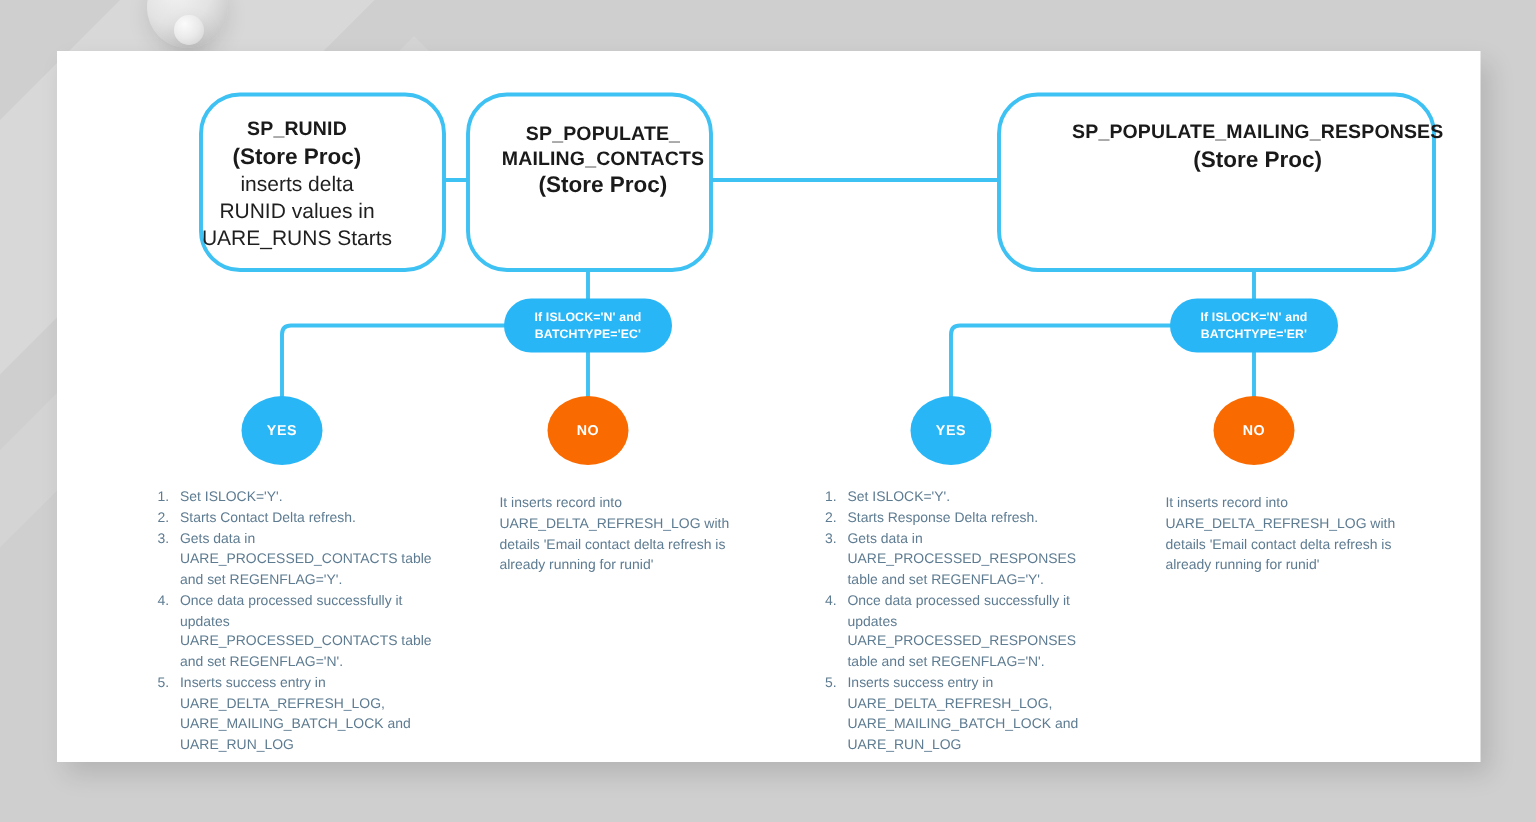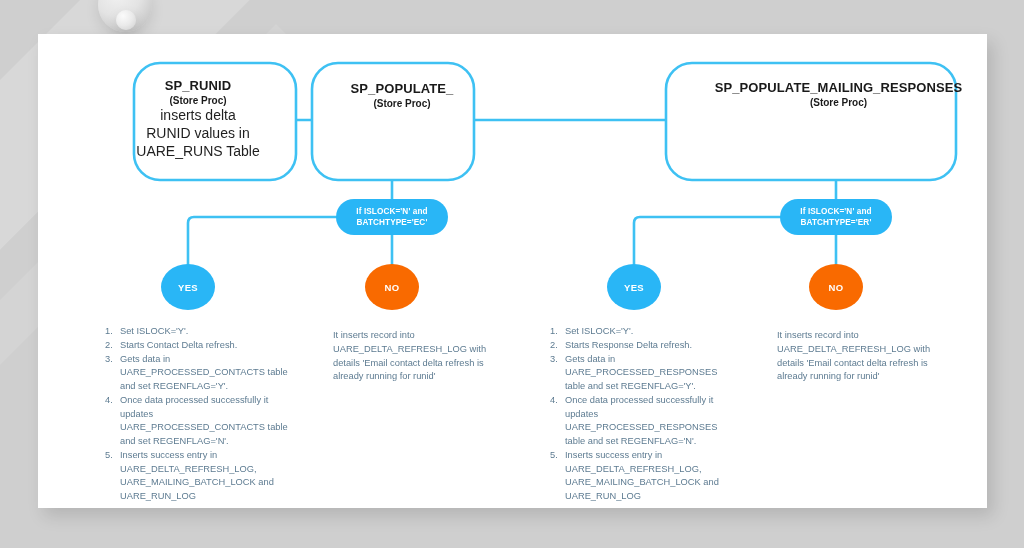--- a/index.html
+++ b/index.html
@@ -50,21 +50,21 @@
   .node-text {
     position: absolute;
     text-align: center;
     color: #1a1a1a;
     line-height: 1.28;
   }
   .node-title {
     font-size: 13px; font-weight: bold; letter-spacing: .1px;
   }
   .node-sub {
-    font-size: 10px; font-weight: bold;
+    font-size: 15px; font-weight: bold;
   }
   .node-desc {
     font-size: 14px; font-weight: normal; color: #1f1f1f;
   }
 
   .pill-text {
     position: absolute;
     text-align: center;
     color: #ffffff;
     font-size: 8.2px;
@@ -150,25 +150,26 @@
   <ellipse cx="392" cy="287" rx="27" ry="23" fill="#f96a00"></ellipse>
   <ellipse cx="634" cy="287" rx="27" ry="23" fill="#29b6f6"></ellipse>
   <ellipse cx="836" cy="287" rx="27" ry="23" fill="#f96a00"></ellipse>
 </svg>
 
 <div class="node-text" style="left:134px; top:78px; width:128px;">
   <div class="node-title">SP_RUNID</div>
   <div class="node-sub">(Store Proc)</div>
   <div class="node-desc">inserts delta</div>
   <div class="node-desc">RUNID values in</div>
-  <div class="node-desc">UARE_RUNS Table</div>
+  <div class="node-desc">UARE_RUNS Starts</div>
 </div>
 
 <div class="node-text" style="left:310px; top:81px; width:184px;">
   <div class="node-title">SP_POPULATE_</div>
+  <div class="node-title">MAILING_CONTACTS</div>
   <div class="node-sub">(Store Proc)</div>
 </div>
 
 <div class="node-text" style="left:666px; top:80px; width:345px;">
   <div class="node-title">SP_POPULATE_MAILING_RESPONSES</div>
   <div class="node-sub">(Store Proc)</div>
 </div>
 
 <div class="pill-text" style="left:336px; top:206px; width:112px;">
   <div>If ISLOCK='N' and</div>

